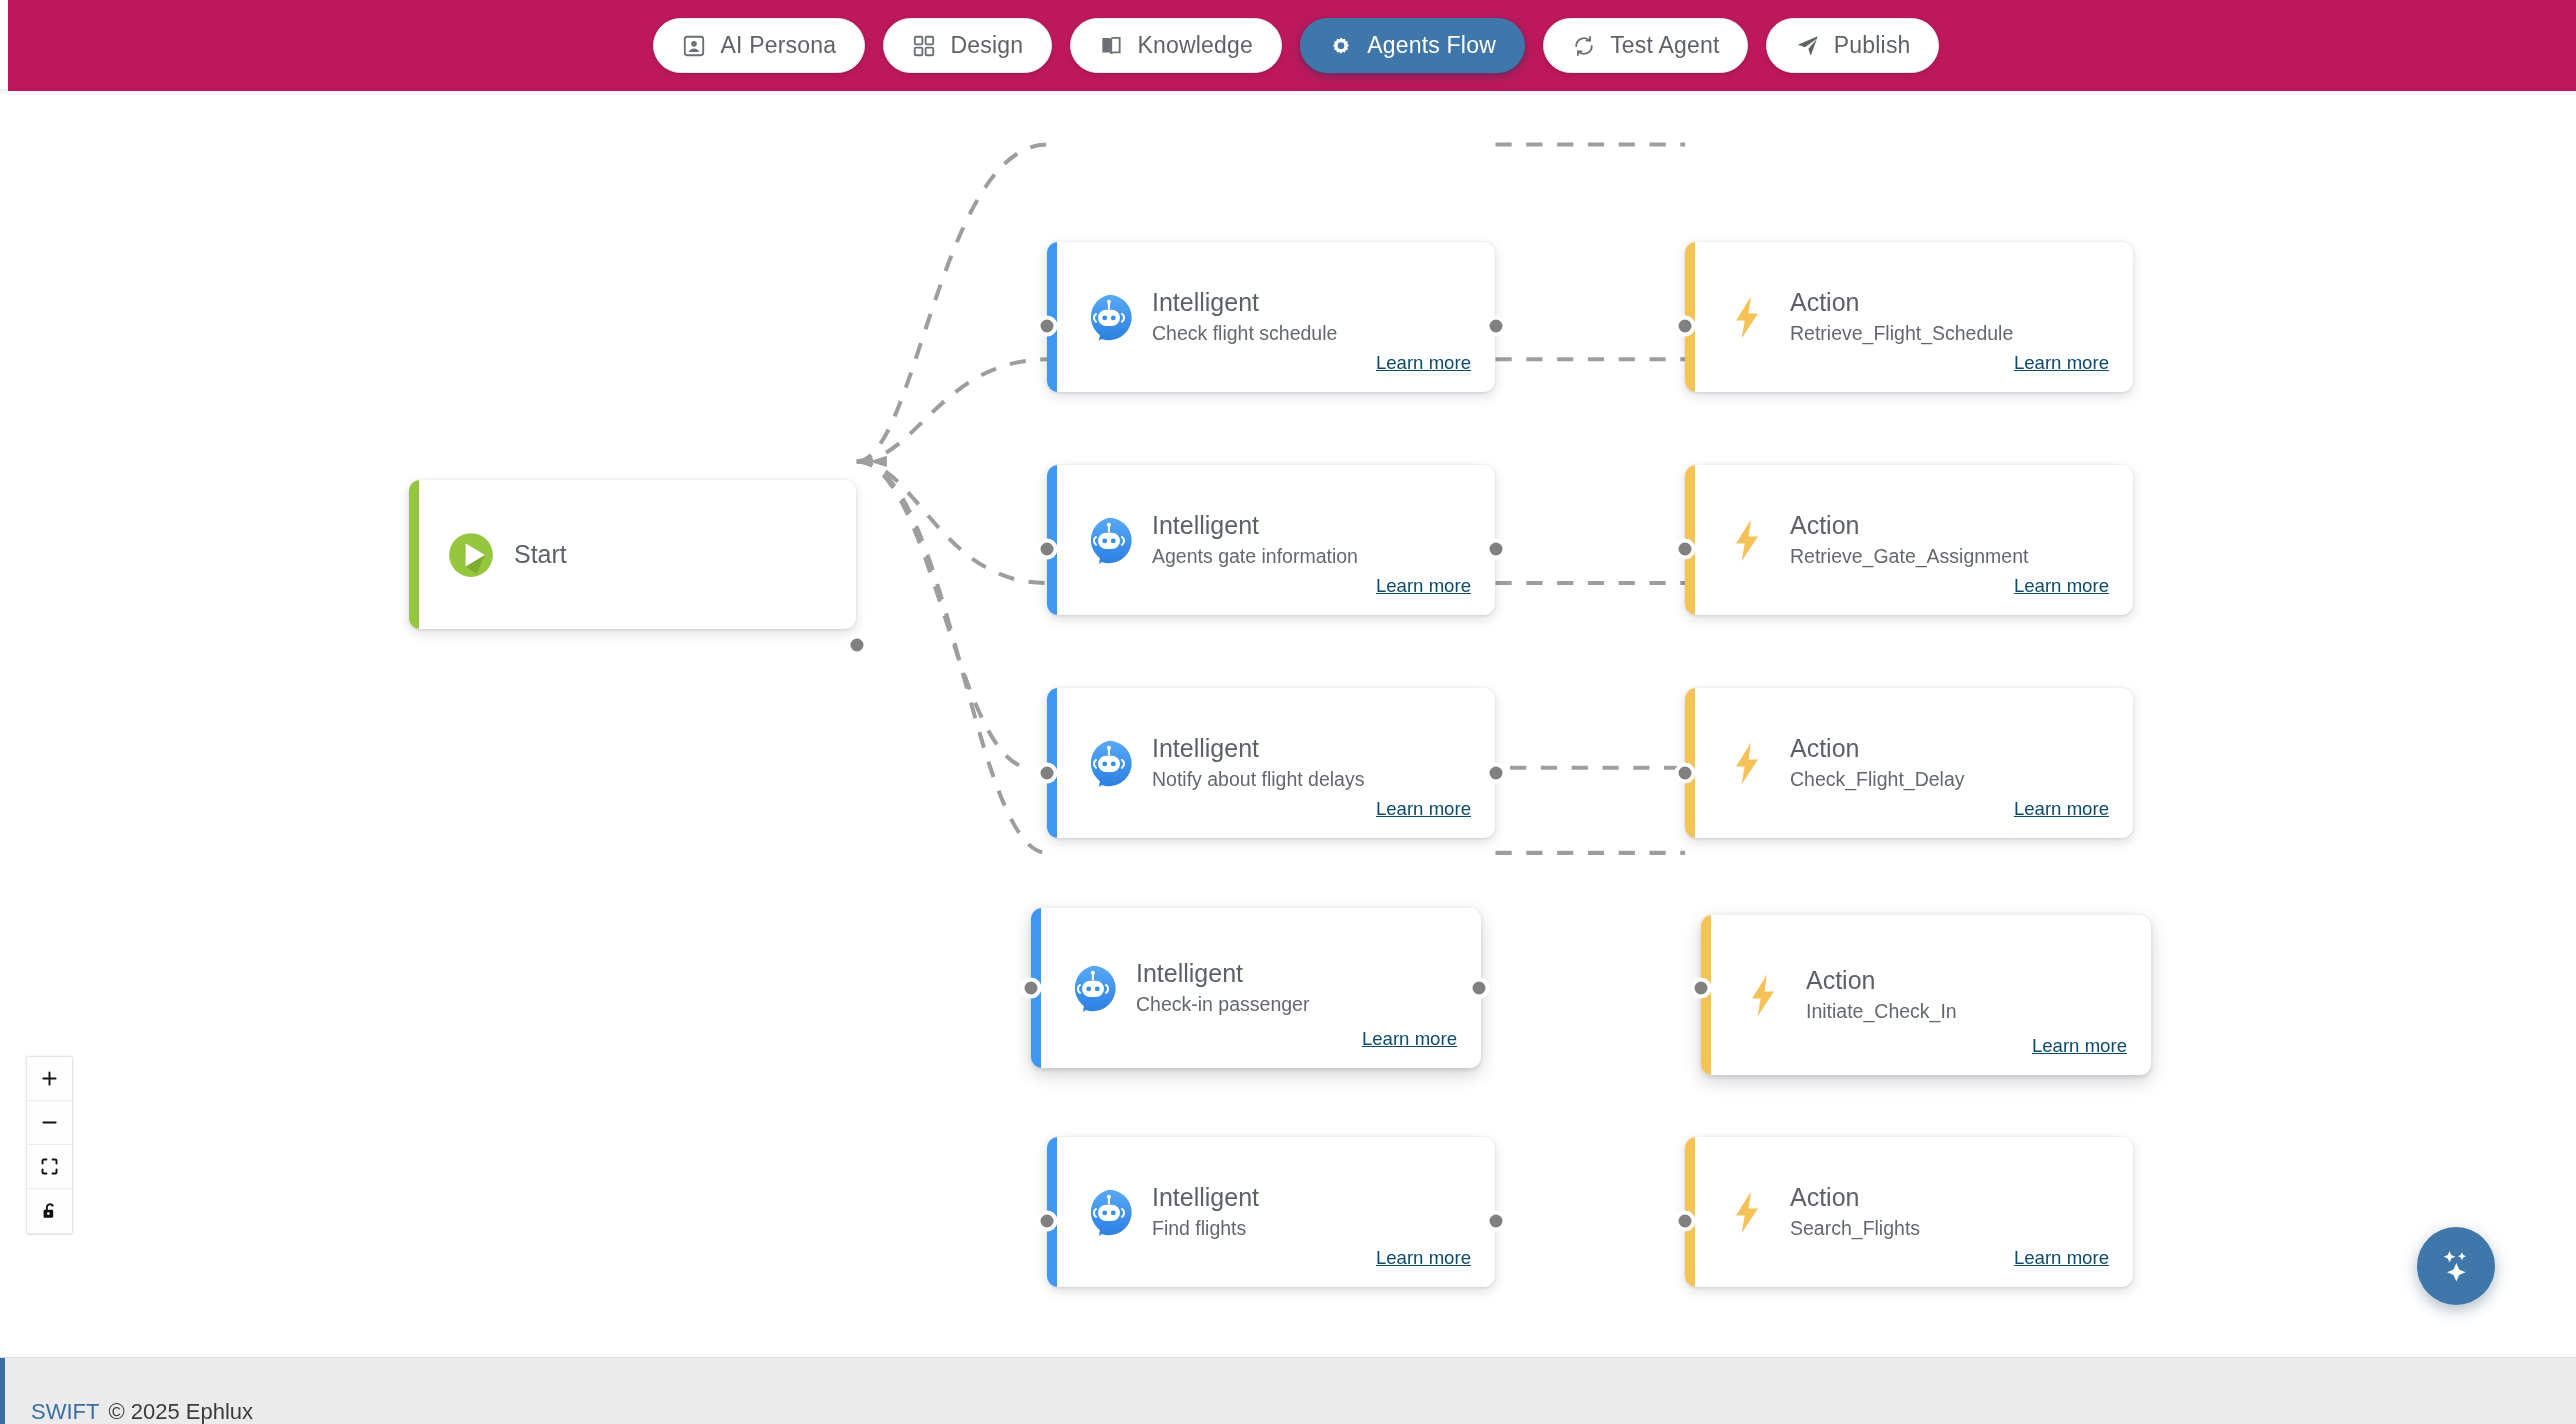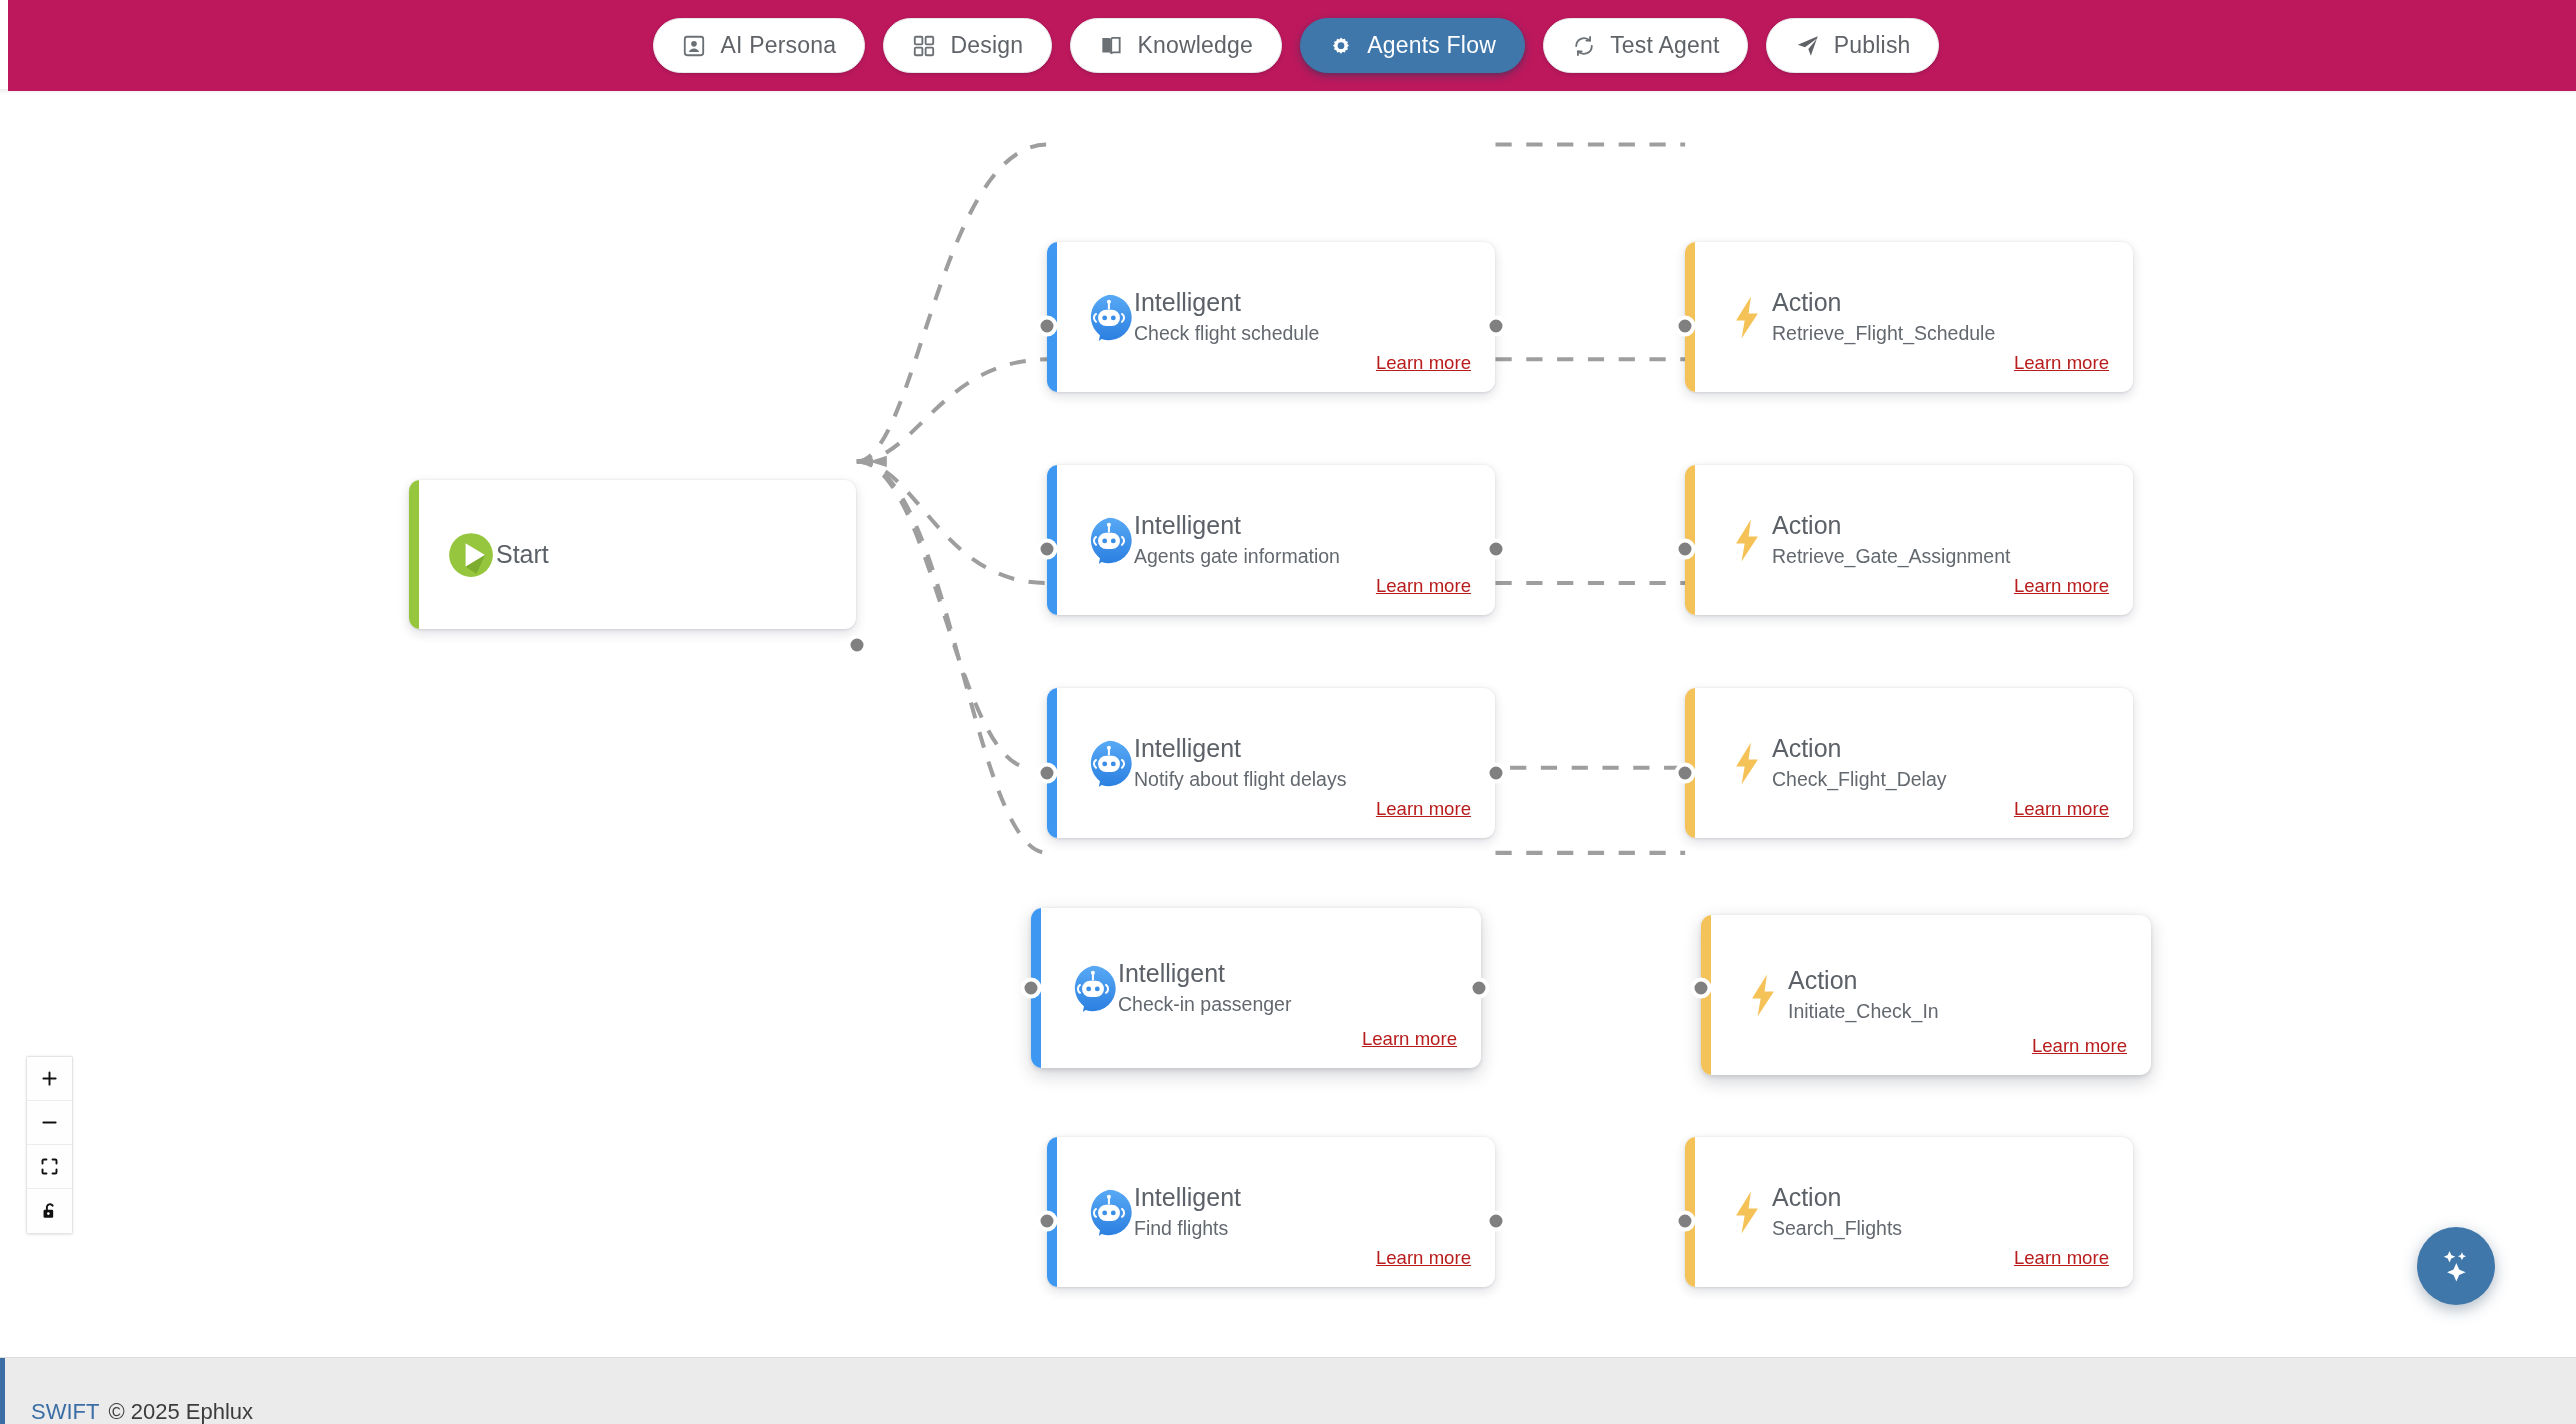--- a/index.html
+++ b/index.html
@@ -69,33 +69,33 @@
   .node .stripe {
     position: absolute; left: 0; top: 0; bottom: 0; width: 9.7px;
   }
   .node.start  .stripe { background: #95c63d; }
   .node.agent  .stripe { background: #3e97f0; }
   .node.action .stripe { background: #f3c259; }
 
   .node-body { position: absolute; inset: 0; padding-left: 9.7px; }
 
   .node-row { position: absolute; left: 37px; top: 50%; transform: translateY(-50%);
-              display: flex; align-items: center; }
+              display: flex; align-items: center; gap: 18px; }
 
   .node-ico { width: 50px; height: 50px; flex: 0 0 50px; display: block; }
   .node-ico svg { width: 50px; height: 50px; display: block; }
 
   .node-title { font-size: 25px; color: #5c6168; line-height: 1.15; }
   .node-sub   { font-size: 19.5px; color: #63686f; line-height: 1.2; margin-top: 4.9px; }
 
   .start-label { font-size: 25px; color: #5c6168; }
 
   .learn {
     position: absolute; right: 24px; bottom: 18px;
-    font-size: 18.6px; color: #b91c1c;
+    font-size: 18.6px; color: #0c4a6e;
     text-decoration: underline;
     cursor: pointer;
   }
 
   
   .handle {
     position: absolute;
     width: 21px; height: 21px; border-radius: 50%;
     background: #808080;
     border: 4px solid #ffffff;

